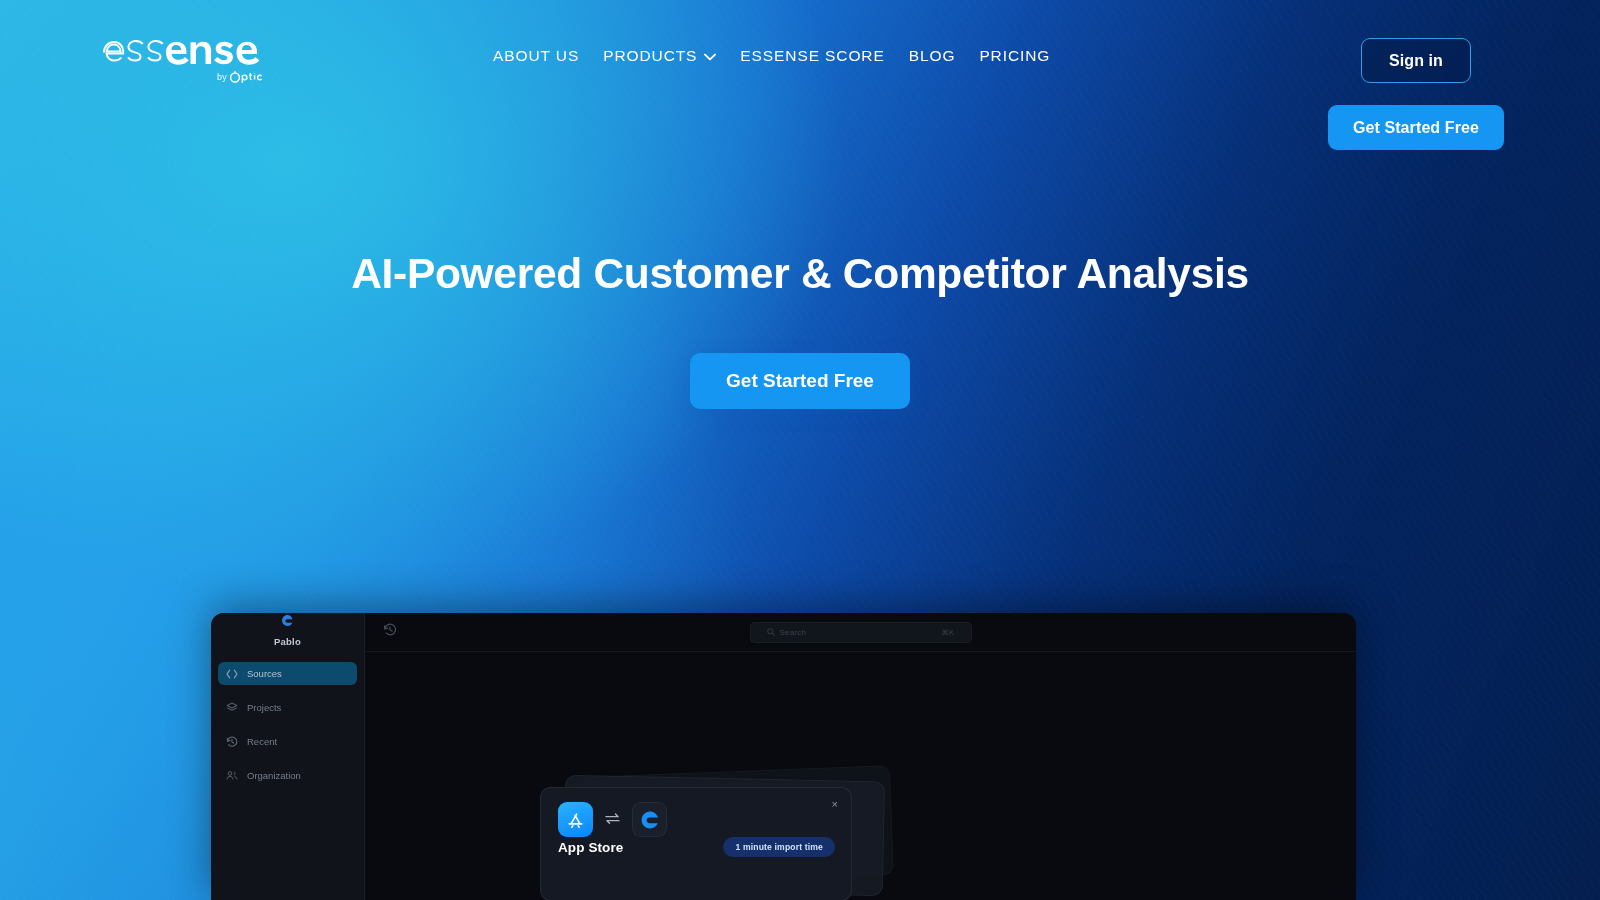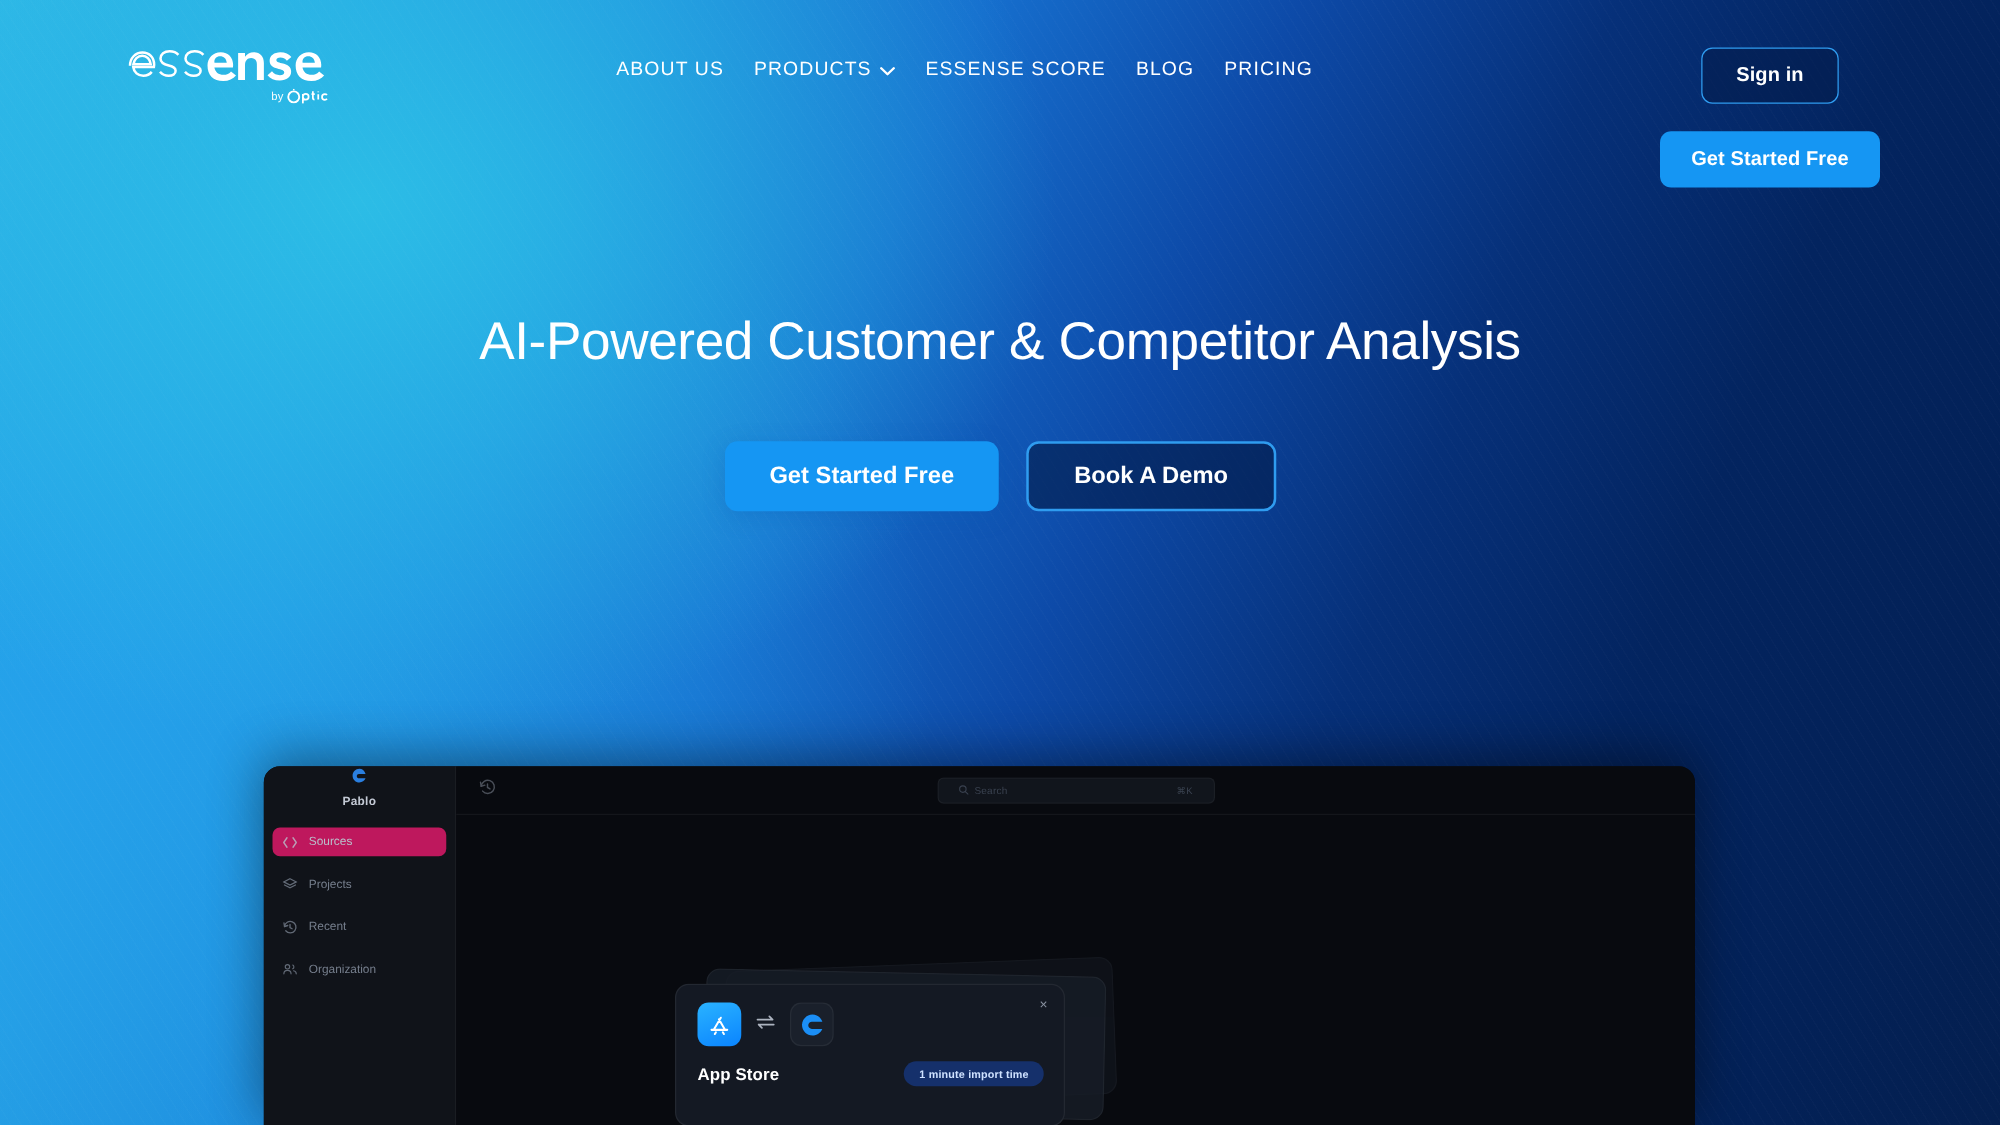--- a/index.html
+++ b/index.html
@@ -75,21 +75,21 @@
   .btn-getstarted-top {
     height:45px; padding:0 25px; border-radius:9px;
     background:#1596f3; color:#ffffff; font-size:16px; border:none;
     letter-spacing:0.1px;
   }
 
   
   .hero { position:absolute; top:0; left:0; right:0; text-align:center; z-index:10; }
   .hero-title {
     margin-top:250px;
-    color:#ffffff; font-size:42.5px; font-weight:400; letter-spacing:-0.3px;
+    color:#ffffff; font-size:42.5px; font-weight:700; letter-spacing:-0.3px;
     line-height:1.15;
   }
   .hero-sub {
     margin:47px auto 0; max-width:1002px;
     color:#eaf4fd; font-size:17.8px; font-weight:400; line-height:2.0;
     letter-spacing:0.05px;
   }
   .hero-ctas {
     margin-top:54px; display:flex; justify-content:center; align-items:center; gap:22px;
   }
@@ -125,21 +125,21 @@
   .side-user { color:#c3c9d4; font-size:9.5px; font-weight:700; letter-spacing:0.2px; }
   .side-chev { margin-left:1px; opacity:.65; }
   .side-collapse { margin-left:auto; opacity:.55; }
 
   .side-nav { margin-top:10px; padding:0 7px; }
   .side-item {
     display:flex; align-items:center; gap:9px;
     height:23px; padding:0 8px; border-radius:6px; margin-bottom:11px;
     color:#767f8d; font-size:9.5px; font-weight:500; cursor:pointer;
   }
-  .side-item.active { background:#be185d; color:#b9c0cc; }
+  .side-item.active { background:#0c4a6e; color:#b9c0cc; }
   .side-ico { width:12px; height:12px; flex:0 0 auto; display:flex; align-items:center; justify-content:center; opacity:.8; }
 
   .app-main { position:absolute; left:154px; top:0; right:0; bottom:0; background:#080a0f; }
   .app-topbar {
     height:39px; display:flex; align-items:center; padding:0 18px;
     border-bottom:1px solid rgba(255,255,255,0.05); position:relative;
   }
   .topbar-hist { opacity:.45; }
   .topbar-search {
     position:absolute; left:50%; transform:translateX(-50%);
@@ -177,21 +177,21 @@
   .icon-tile {
     width:35px; height:35px; border-radius:9px;
     background:#1a202b; border:1px solid rgba(255,255,255,0.055);
     display:flex; align-items:center; justify-content:center;
   }
   .icon-tile.appstore {
     background:linear-gradient(160deg,#2ab3ff 0%,#0a84ff 100%); border:none;
   }
   .swap-arrows { color:#c7cedb; opacity:.85; }
   .card-bottom {
-    margin-top:12px; display:flex; align-items:center; justify-content:space-between;
+    margin-top:0; display:flex; align-items:center; justify-content:space-between;
   }
   .card-title { color:#ffffff; font-size:13.5px; font-weight:700; letter-spacing:0.1px; }
   .card-badge {
     background:#15306b; color:#cfe2ff; font-size:8.6px; font-weight:700;
     padding:5px 12px; border-radius:20px; letter-spacing:0.15px; white-space:nowrap;
   }
 </style>
 </head>
 <body>
 
@@ -254,21 +254,20 @@
   <div class="header-actions">
     <button class="btn btn-signin">Sign in</button>
     <button class="btn btn-getstarted-top">Get Started Free</button>
   </div>
 </header>
 
 <section class="hero">
   <h1 class="hero-title">AI-Powered Customer &amp; Competitor Analysis</h1>
   <div class="hero-ctas">
     <button class="btn btn-hero-primary">Get Started Free</button>
-    <button class="btn btn-hero-secondary">Book A Demo</button>
   </div>
 </section>
 
 <div class="app-window">
 
   <aside class="app-sidebar">
     <div class="app-side-head">
       <span class="side-logo-e">
         <svg width="15" height="15" viewBox="0 0 16 16">
           <path d="M8 2.2c-3.2 0-5.8 2.6-5.8 5.8S4.8 13.8 8 13.8c2.4 0 4.4-1.4 5.3-3.5H7.6c-1 0-1.8-.8-1.8-1.8s.8-1.8 1.8-1.8h5.7C12.4 3.6 10.4 2.2 8 2.2z" fill="#2a7fe0"></path>

